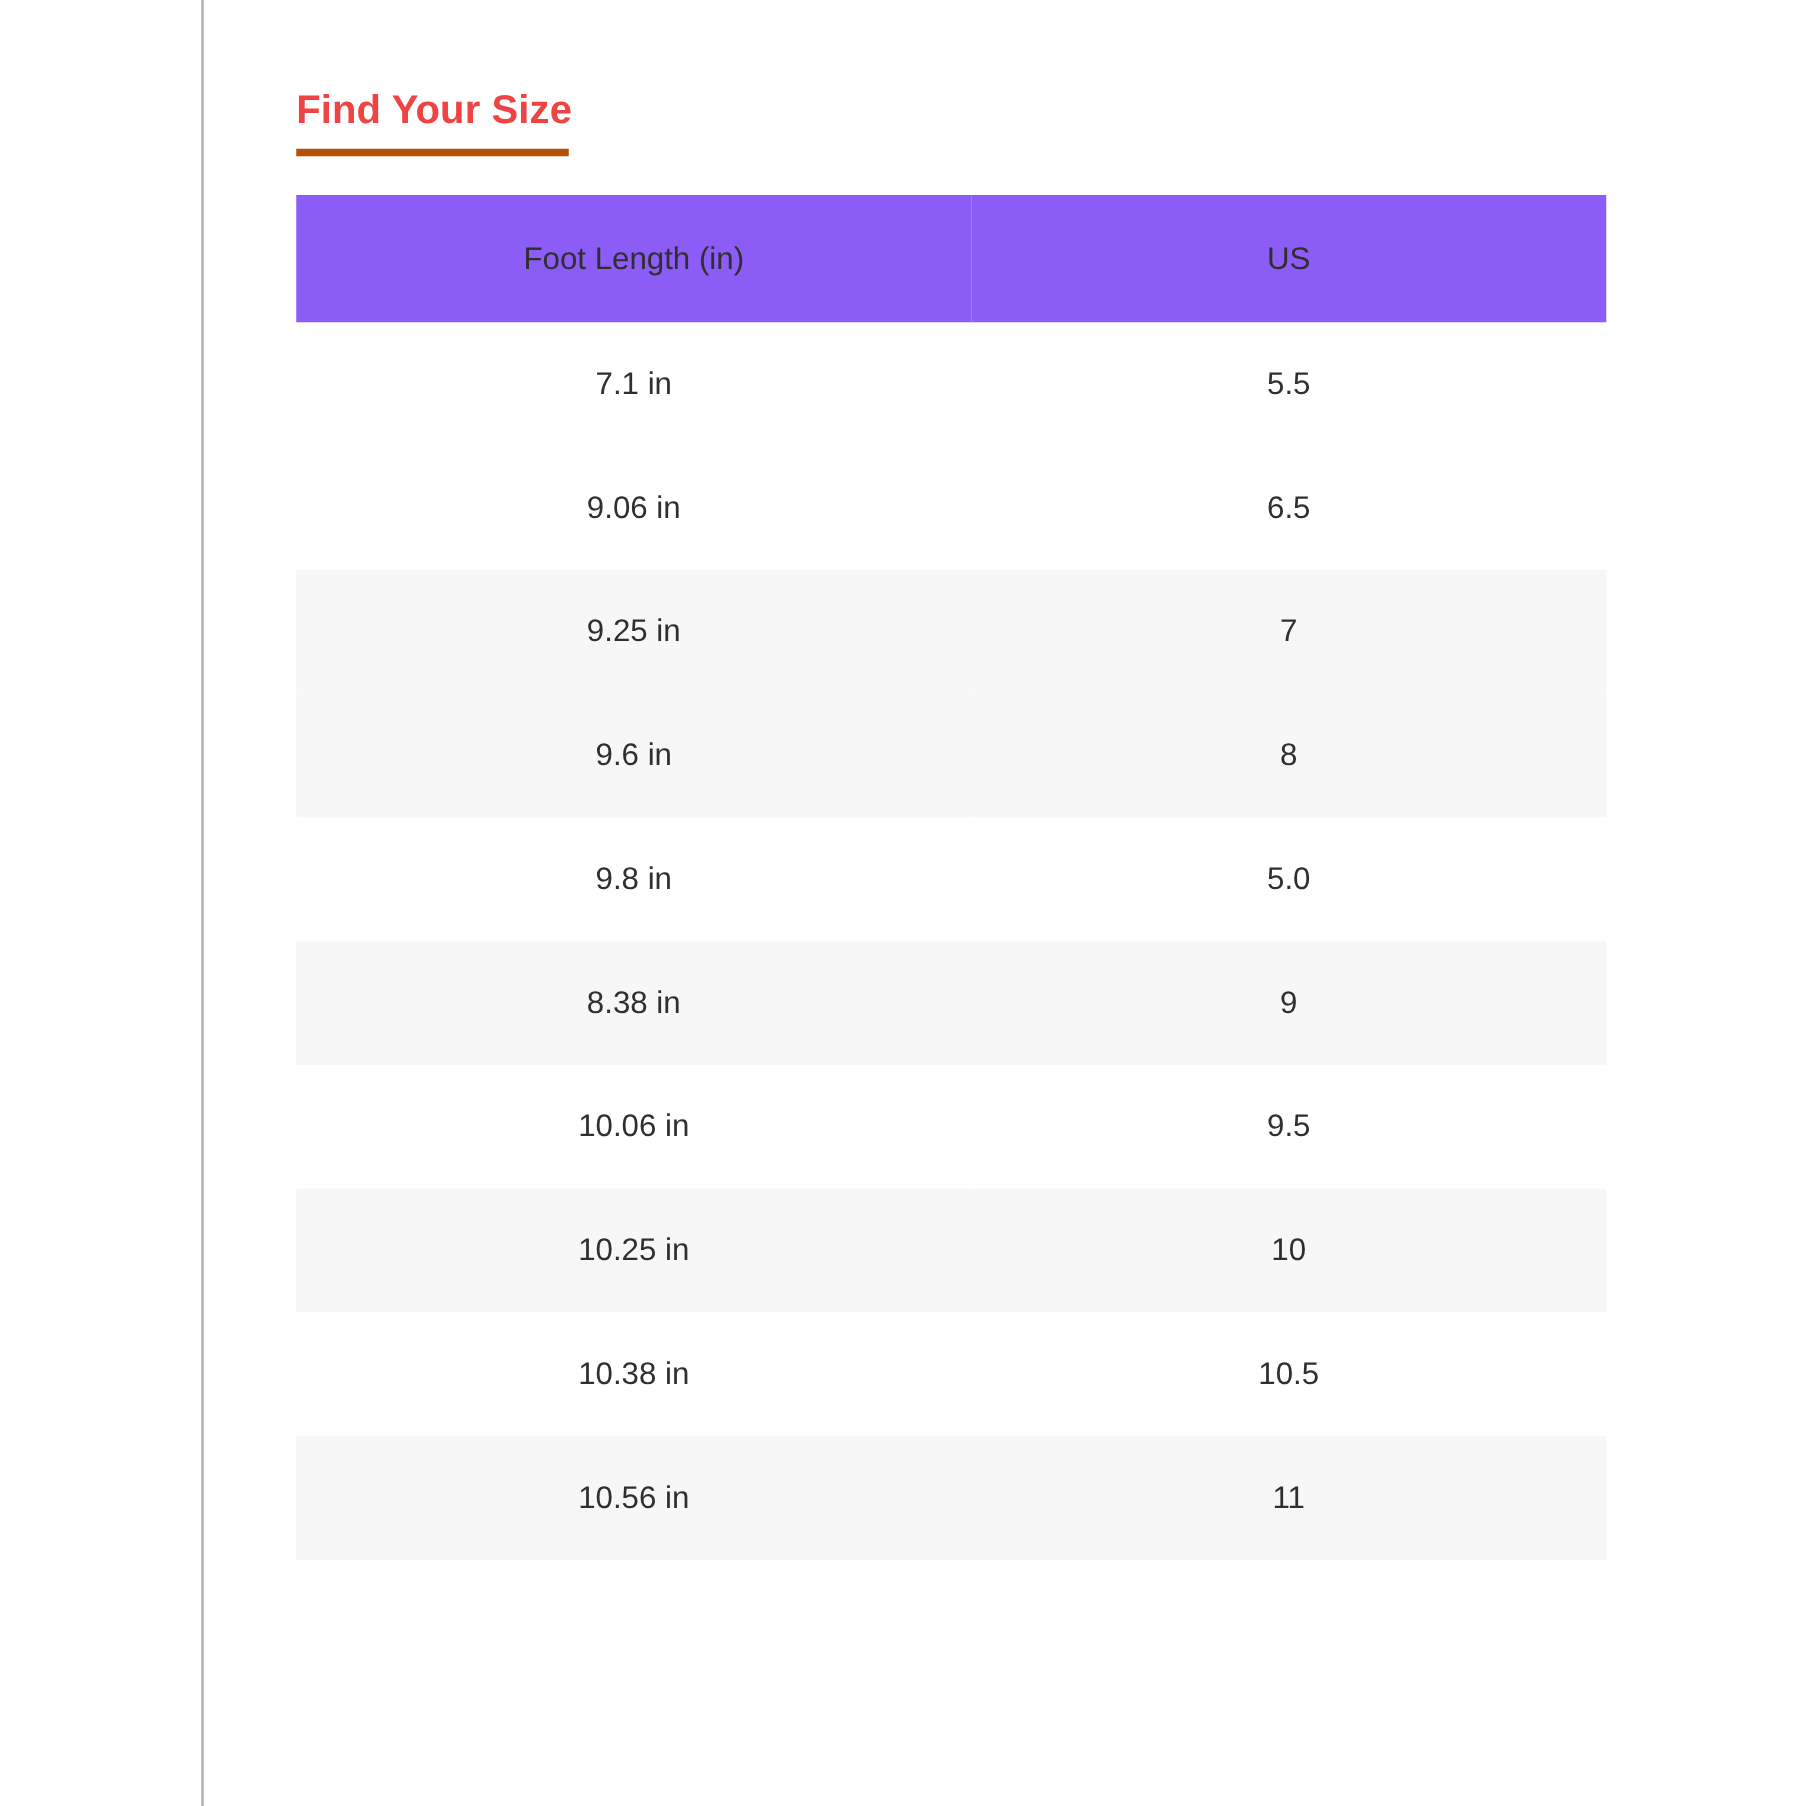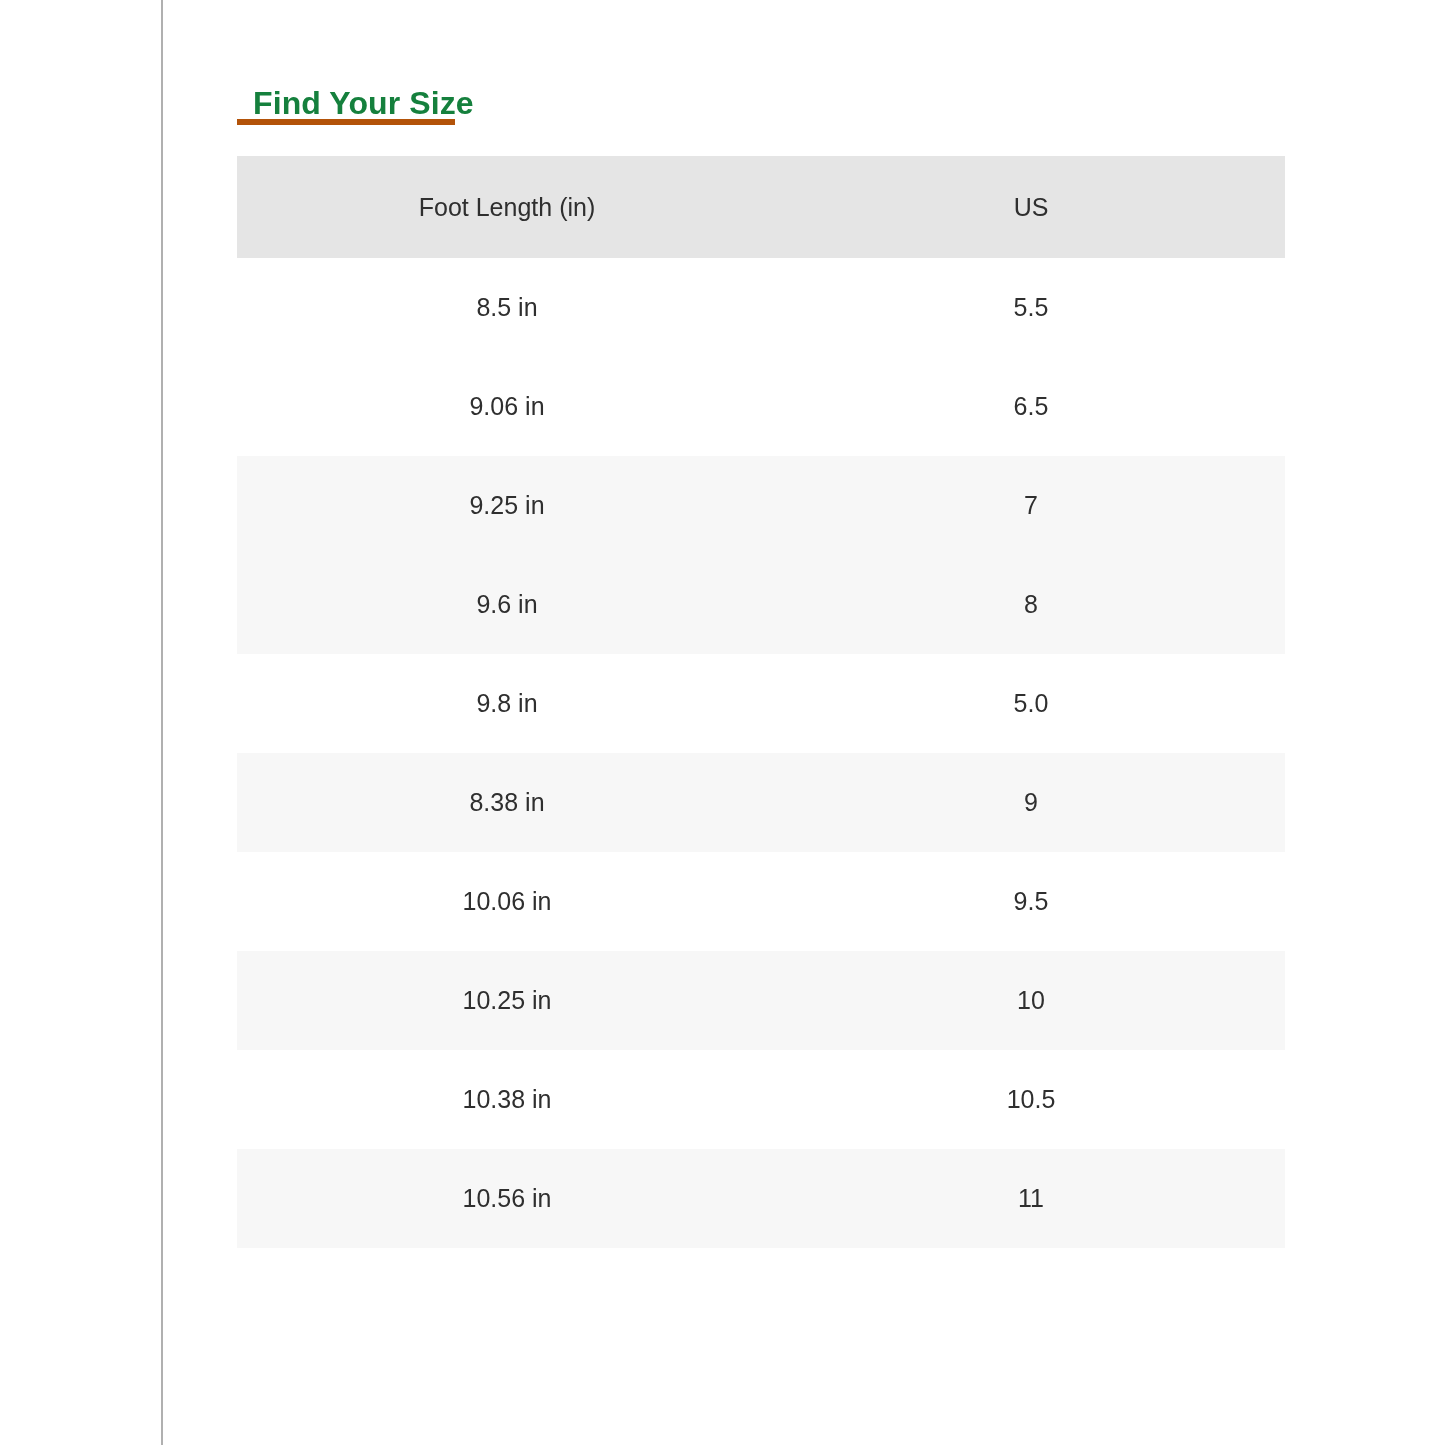--- a/index.html
+++ b/index.html
@@ -35,30 +35,30 @@
   }
 
   .content {
     position: absolute;
     left: 237px;
     top: 0;
     width: 1048px;
   }
 
   .section-title {
-    margin: 16px;
+    margin: 0;
     padding: 0;
     position: absolute;
     left: 0;
     top: 66px;
     font-size: 32px;
     line-height: 42px;
     font-weight: bold;
     letter-spacing: 0.1px;
-    color: #15803d;
+    color: #ef4444;
     white-space: nowrap;
     text-align: center;
   }
 
   .title-accent {
     position: absolute;
     left: 0;
     top: 119px;
     width: 218px;
     height: 6px;
@@ -71,21 +71,21 @@
     top: 156px;
     width: 1048px;
     border-collapse: collapse;
     table-layout: fixed;
   }
 
   .size-table col.c-len { width: 540px; }
   .size-table col.c-us  { width: 508px; }
 
   .size-table thead th {
-    background: #e5e5e5;
+    background: #8b5cf6;
     height: 102px;
     font-size: 25px;
     font-weight: normal;
     color: #2f2f2f;
     text-align: center;
     vertical-align: middle;
     padding: 0;
     border: 0;
   }
 
@@ -124,21 +124,21 @@
         <col class="c-us">
       </colgroup>
       <thead>
         <tr>
           <th>Foot Length (in)</th>
           <th>US</th>
         </tr>
       </thead>
       <tbody id="table-body">
           <tr>
-            <td>8.5 in</td>
+            <td>7.1 in</td>
             <td>5.5</td>
           </tr>
           <tr>
             <td>9.06 in</td>
             <td>6.5</td>
           </tr>
           <tr class="alt">
             <td>9.25 in</td>
             <td>7</td>
           </tr>

